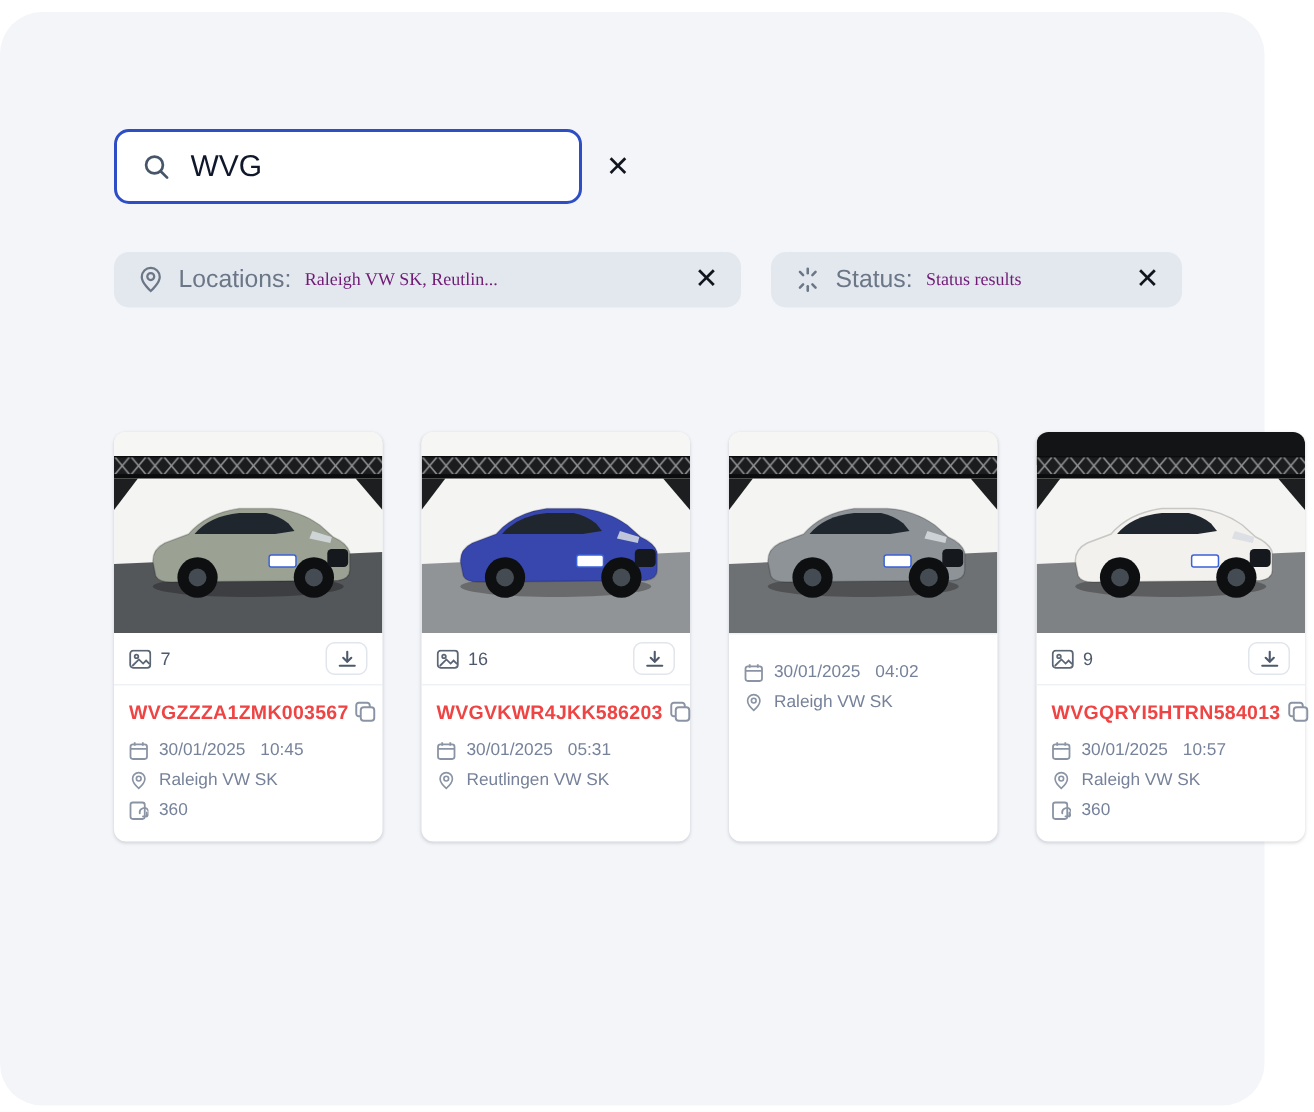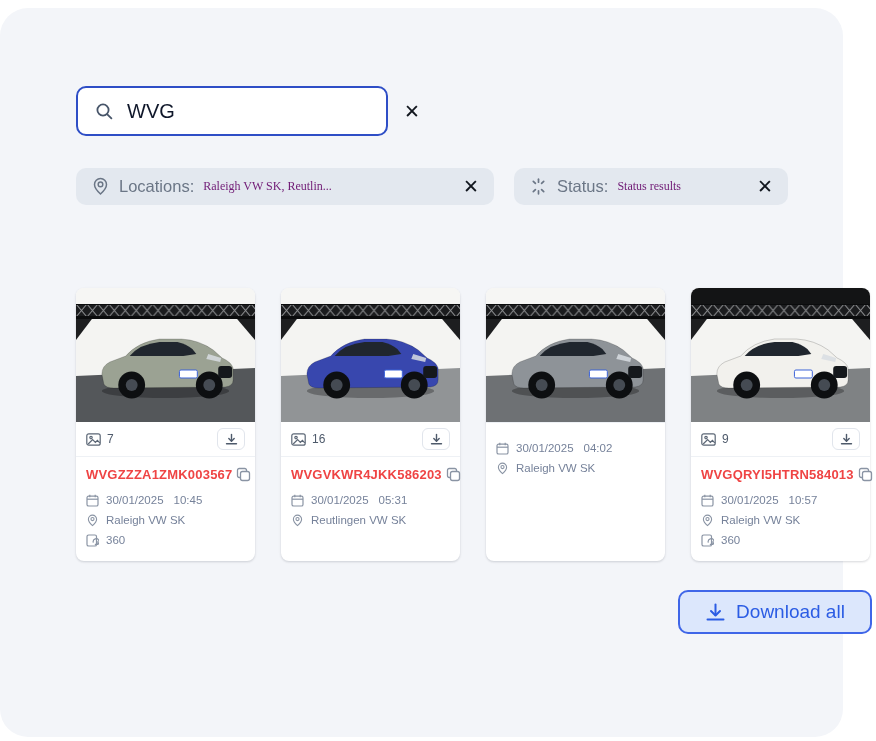--- a/index.html
+++ b/index.html
@@ -366,21 +366,13 @@
                 <path d="M7.2 8.2 A3 3 0 1 1 11.8 10.2" stroke-linecap="round"></path>
                 <path d="M11.9 7.6 L11.9 10.3 L9.3 10.3" stroke-linecap="round" stroke-linejoin="round"></path>
               </svg>
               <span>360</span>
             </div>
           </div>
         </div>
       </div>
     </div>
 
-  <button class="download-all">
-    <svg width="21" height="21" viewBox="0 0 21 21" fill="none" stroke="#2b5ce4" stroke-width="2" stroke-linecap="round" stroke-linejoin="round">
-      <path d="M10.5 2.5 V13"></path>
-        <path d="M6 9 L10.5 13.5 L15 9"></path>
-        <path d="M2.5 17.5 H18.5"></path>
-    </svg>
-    <span>Download all</span>
-  </button>
 </div>
 
 </body></html>

